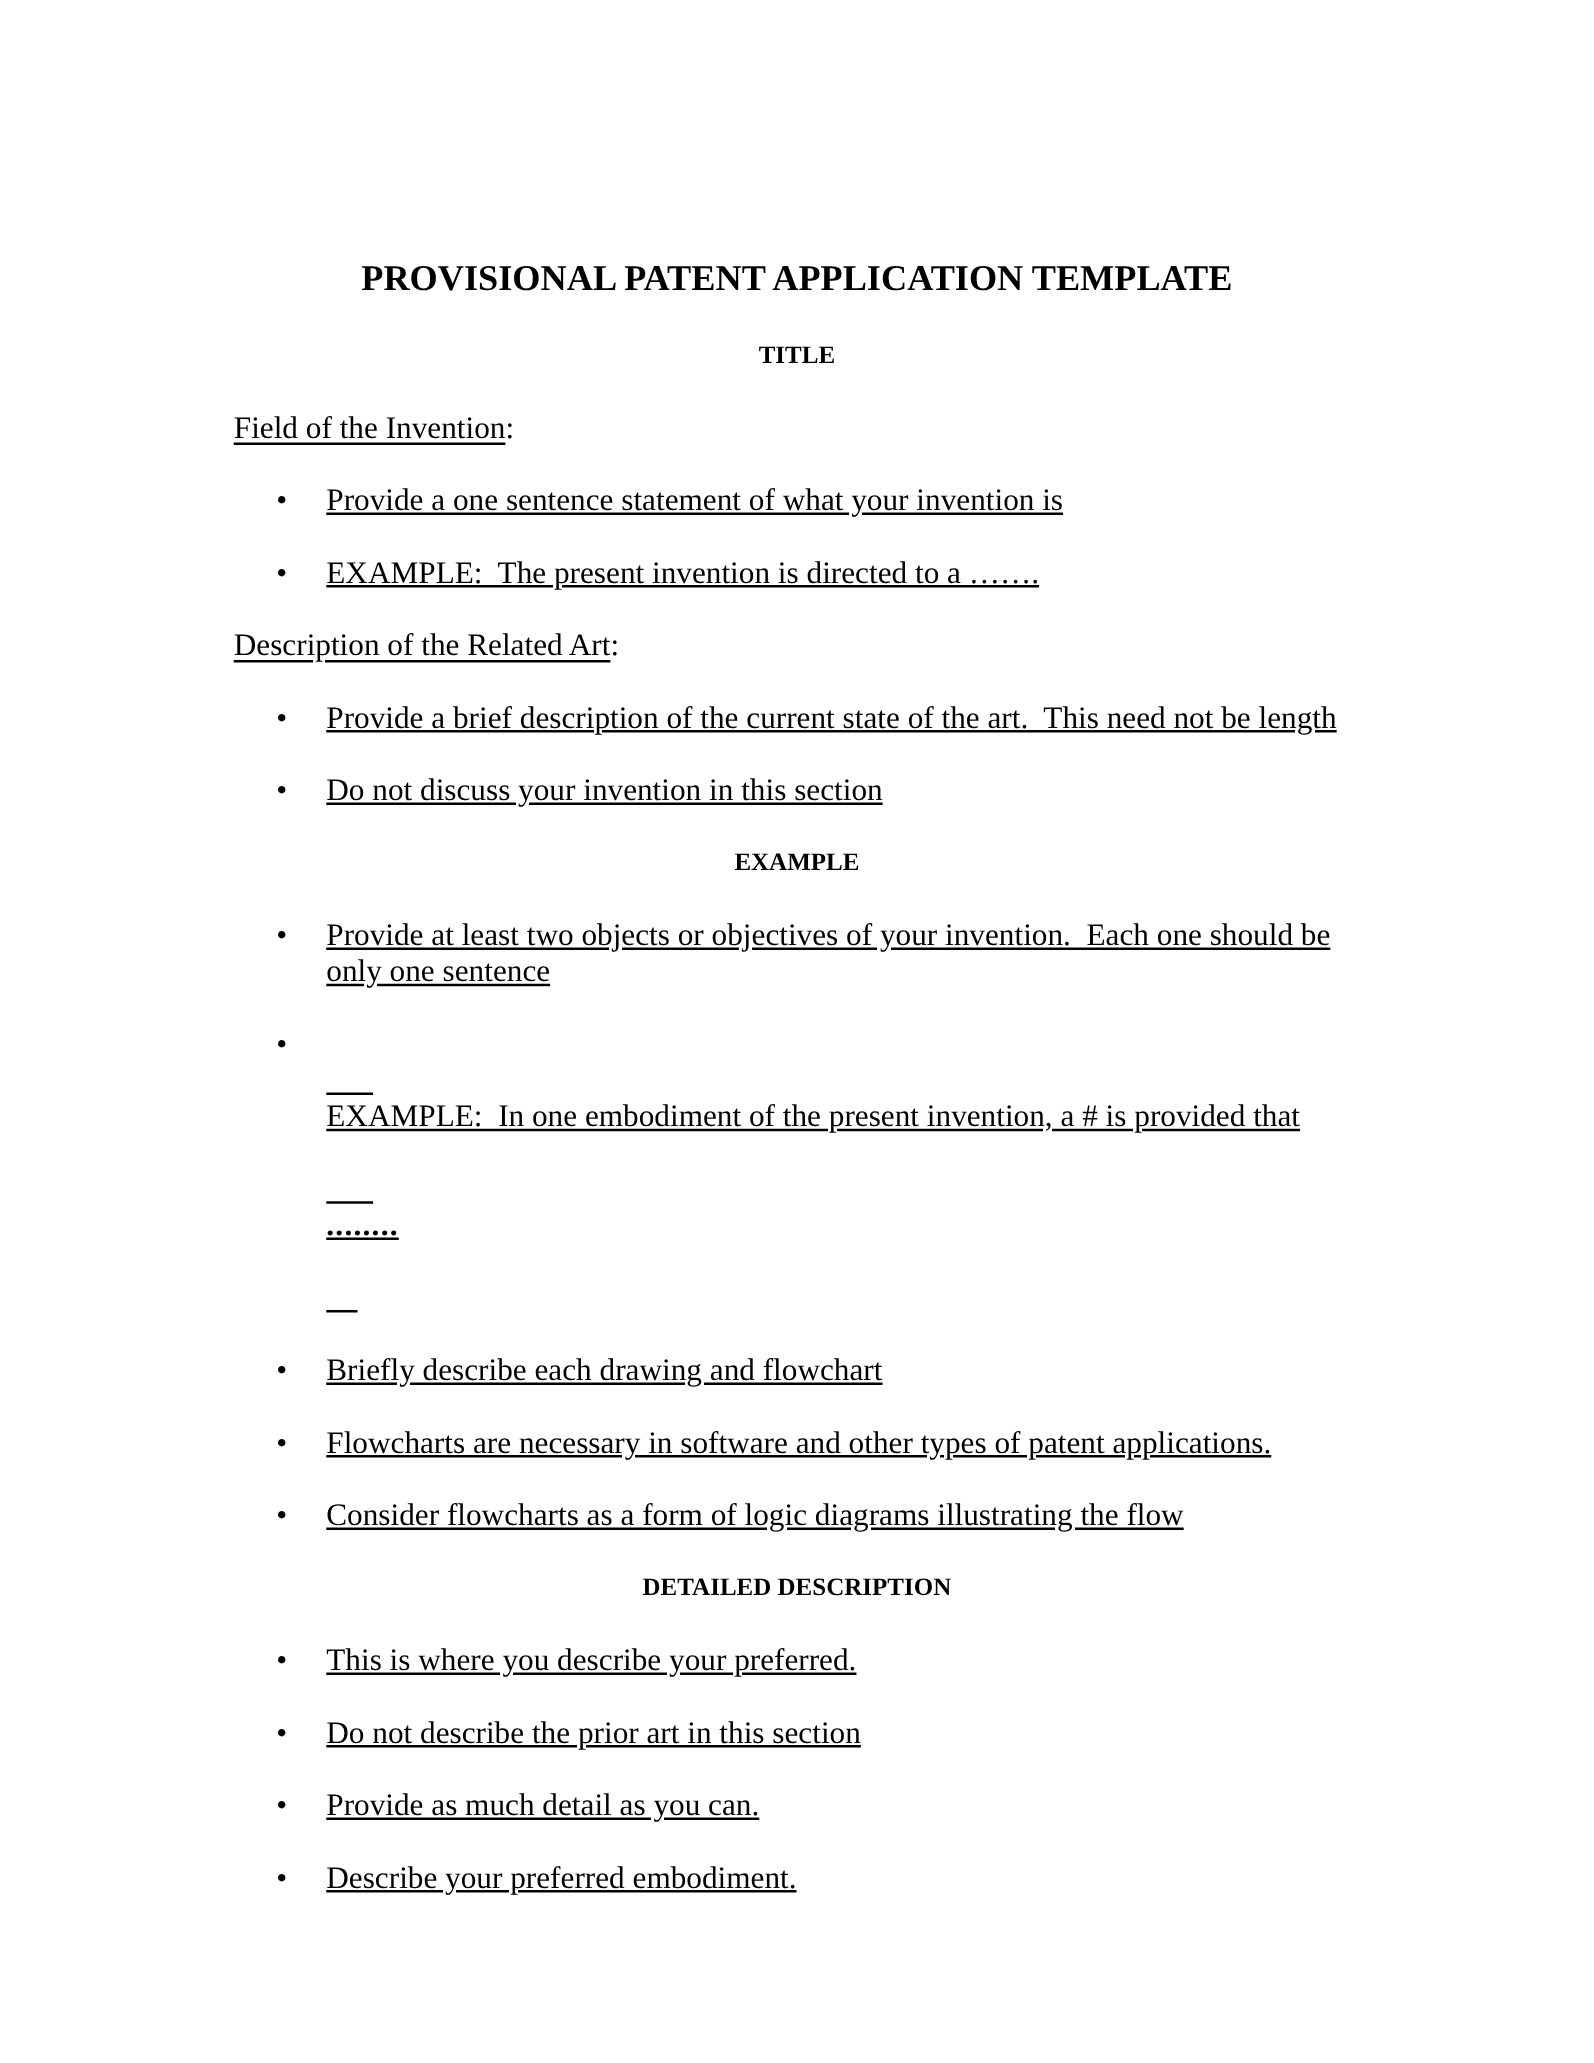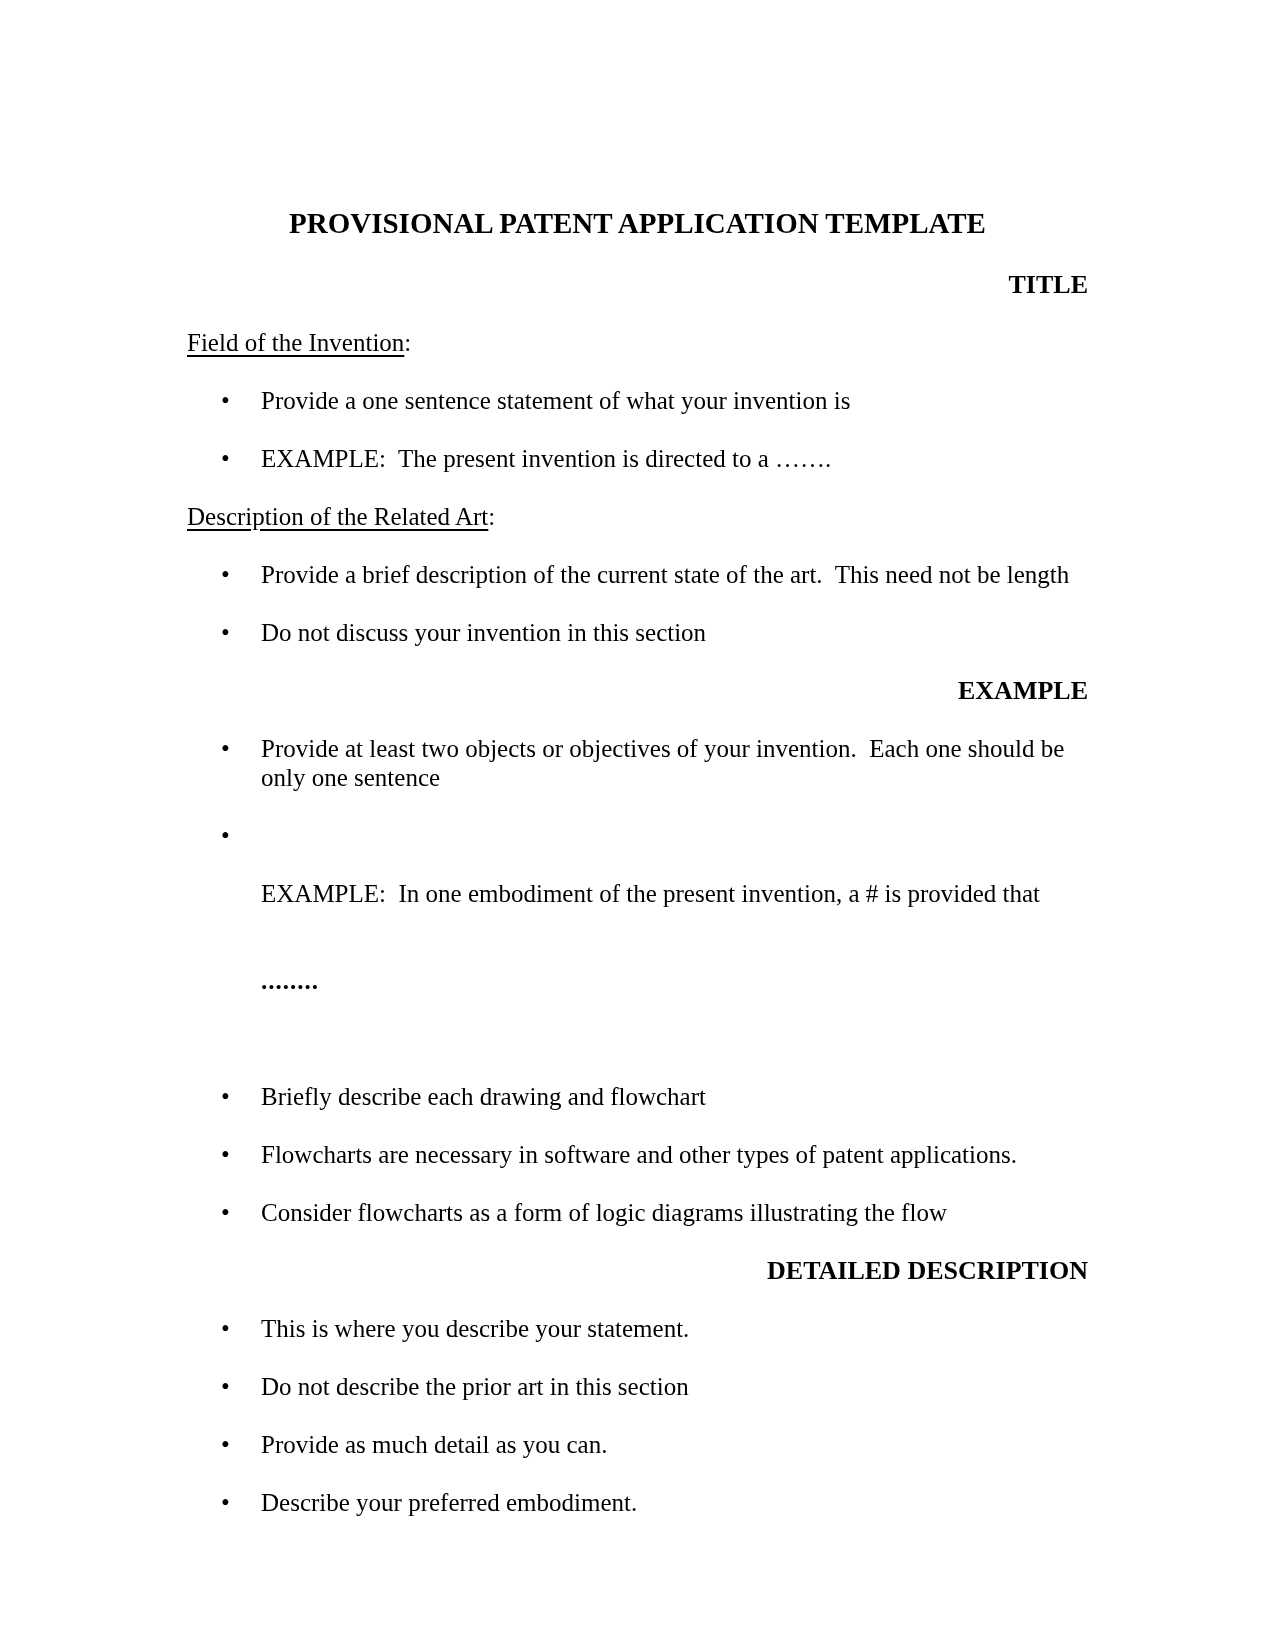--- a/index.html
+++ b/index.html
@@ -16,45 +16,45 @@
     line-height: 29px;
   }
   .doc-title {
     font-size: 29px;
     line-height: 34px;
     font-weight: bold;
     text-align: center;
     margin: 0 0 30px 0;
   }
   .section-heading {
-    font-size: 26px;
+    font-size: 20px;
     line-height: 29px;
     font-weight: bold;
-    text-align: right;
+    text-align: center;
     margin: 0 0 29px 0;
   }
   .sub-heading {
     margin: 0 0 29px 0;
   }
   .sub-heading .u {
     text-decoration: underline;
     text-decoration-thickness: 2px;
     text-underline-offset: 4px;
   }
   .bullet {
     position: relative;
     padding-left: 74px;
     margin: 0 0 29px 0;
   }
   .bullet .marker {
     position: absolute;
     left: 34px;
     top: 0;
   }
-  .bullet-text { white-space: pre-wrap; }
+  .bullet-text { white-space: pre-wrap; text-decoration: underline; }
   .bold-dots { font-weight: bold; letter-spacing: 1px; }
 </style>
 </head>
 <body>
 
 <div class="page">
 
   <div class="doc-title">PROVISIONAL PATENT APPLICATION TEMPLATE</div>
 
   <div class="section-heading">TITLE</div>
@@ -113,21 +113,21 @@
 
   <div class="bullet">
     <span class="marker">•</span>
     <div class="bullet-text">Consider flowcharts as a form of logic diagrams illustrating the flow</div>
   </div>
 
   <div class="section-heading">DETAILED DESCRIPTION</div>
 
   <div class="bullet">
     <span class="marker">•</span>
-    <div class="bullet-text">This is where you describe your statement.</div>
+    <div class="bullet-text">This is where you describe your preferred.</div>
   </div>
 
   <div class="bullet">
     <span class="marker">•</span>
     <div class="bullet-text">Do not describe the prior art in this section</div>
   </div>
 
   <div class="bullet">
     <span class="marker">•</span>
     <div class="bullet-text">Provide as much detail as you can.</div>

